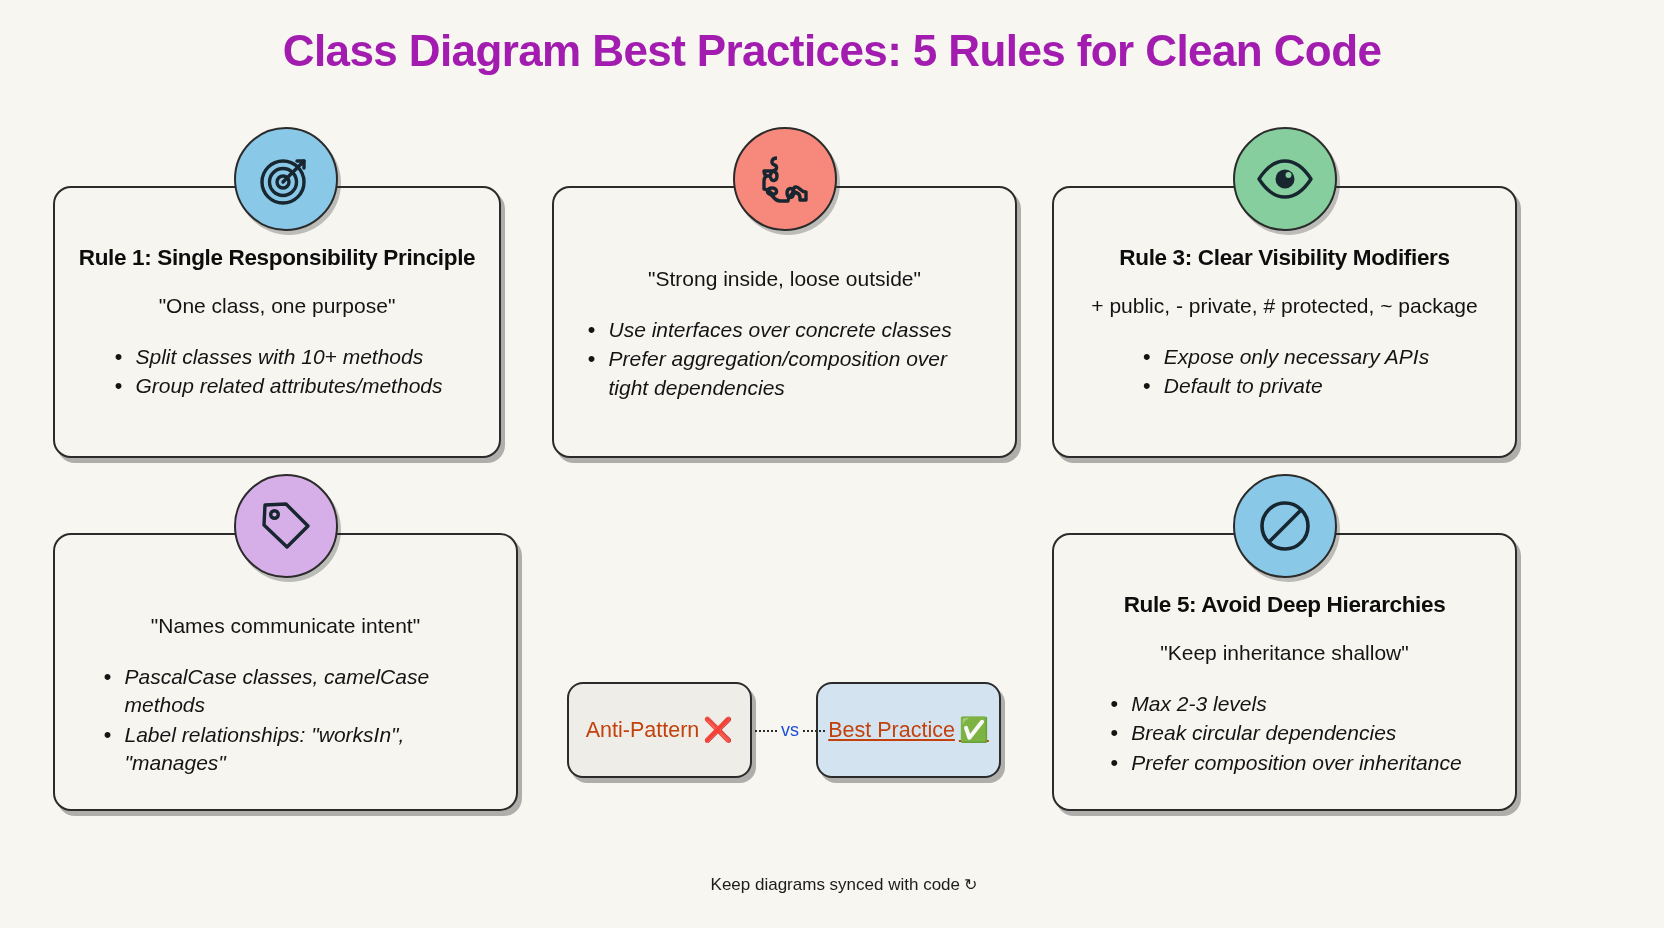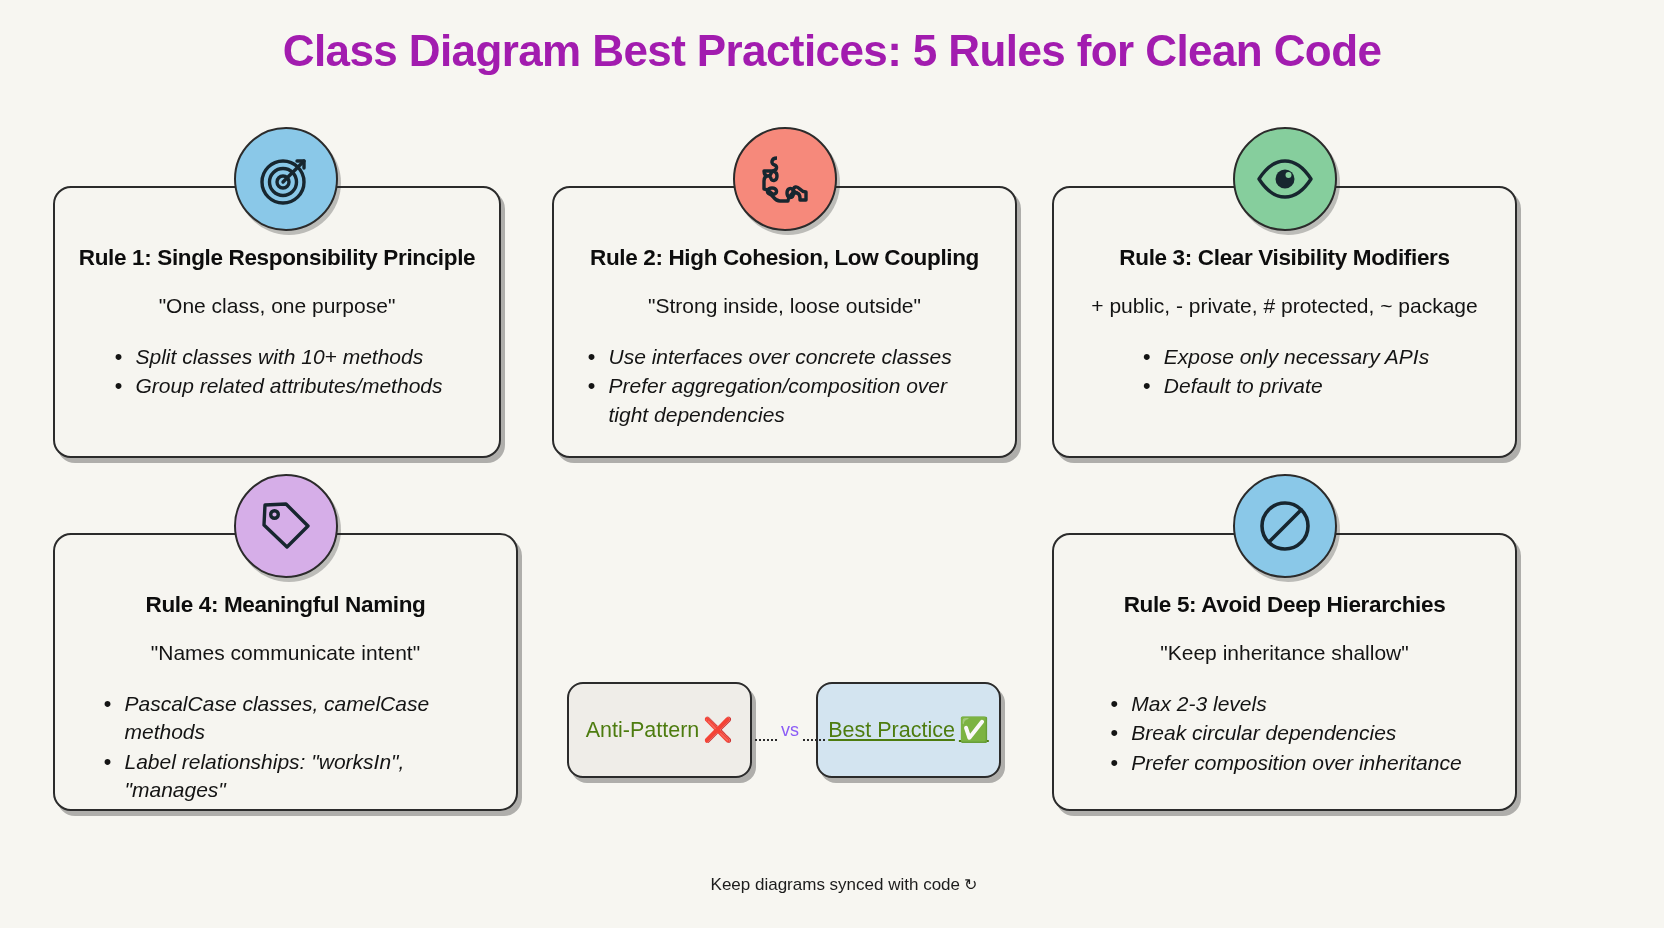--- a/index.html
+++ b/index.html
@@ -114,35 +114,35 @@
   .cmp-box {
     position: absolute;
     border: 2.5px solid #2B2B2B;
     border-radius: 16px;
     box-shadow: 4px 5px 0 rgba(40,40,40,0.35);
     display: flex;
     align-items: center;
     justify-content: center;
     gap: 4px;
     font-size: 21.5px;
-    color: #4d7c0f;
+    color: #c2410c;
   }
 
   #anti-pattern-box { background: #EFEDE8; }
   #best-practice-box { background: #D3E4F0; }
 
   .cmp-mark { font-size: 24px; line-height: 1; }
 
   #vs-connector {
     position: absolute;
     display: flex;
-    align-items: flex-end;
+    align-items: center;
     gap: 4px;
     font-size: 18px;
-    color: #8b5cf6;
+    color: #1d4ed8;
     z-index: 3;
   }
 
   .dash-seg {
     display: inline-block;
     width: 22px;
     height: 0;
     border-top: 2.5px dotted #2B2B2B;
   }
 
@@ -188,21 +188,20 @@
         <circle cx="26" cy="32" r="13.5"></circle>
         <circle cx="26" cy="32" r="6"></circle>
         <path d="M26 32 L47 11"></path>
         <path d="M40 11 L47 11 L47 18"></path>
       </svg>
     </span>
   </div>
 
   <div class="card" id="card-rule-2" style="left:552px; top:186px; width:465px; height:272px;">
     <div class="card-body">
-      <div class="card-title">Rule 2: High Cohesion, Low Coupling</div>
       <div class="card-sub">"Strong inside, loose outside"</div>
       <div class="card-bullets" style="max-width:400px;">
         <ul>
           <li>Use interfaces over concrete classes</li>
           <li>Prefer aggregation/composition over tight dependencies</li>
         </ul>
       </div>
     </div>
   </div>
   <div class="icon-badge" id="icon-rule-2" style="left:733px; top:127px; background:#F6897B;">
@@ -230,21 +229,20 @@
       <svg width="60" height="46" viewBox="0 0 60 46" fill="none" stroke="#17262F" stroke-width="3.4" stroke-linecap="round" stroke-linejoin="round">
         <path d="M4 23 C13 9 23 5 30 5 C37 5 47 9 56 23 C47 37 37 41 30 41 C23 41 13 37 4 23 Z"></path>
         <circle cx="30" cy="23" r="9.5" fill="#17262F" stroke="none"></circle>
         <circle cx="33.5" cy="19" r="3" fill="#86CE9D" stroke="none"></circle>
       </svg>
     </span>
   </div>
 
   <div class="card" id="card-rule-4" style="left:53px; top:533px; width:465px; height:278px;">
     <div class="card-body">
-      <div class="card-title">Rule 4: Meaningful Naming</div>
       <div class="card-sub">"Names communicate intent"</div>
       <div class="card-bullets" style="max-width:370px;">
         <ul>
           <li>PascalCase classes, camelCase methods</li>
           <li>Label relationships: "worksIn", "manages"</li>
         </ul>
       </div>
     </div>
   </div>
   <div class="icon-badge" id="icon-rule-4" style="left:234px; top:474px; background:#D6AEE8;">

